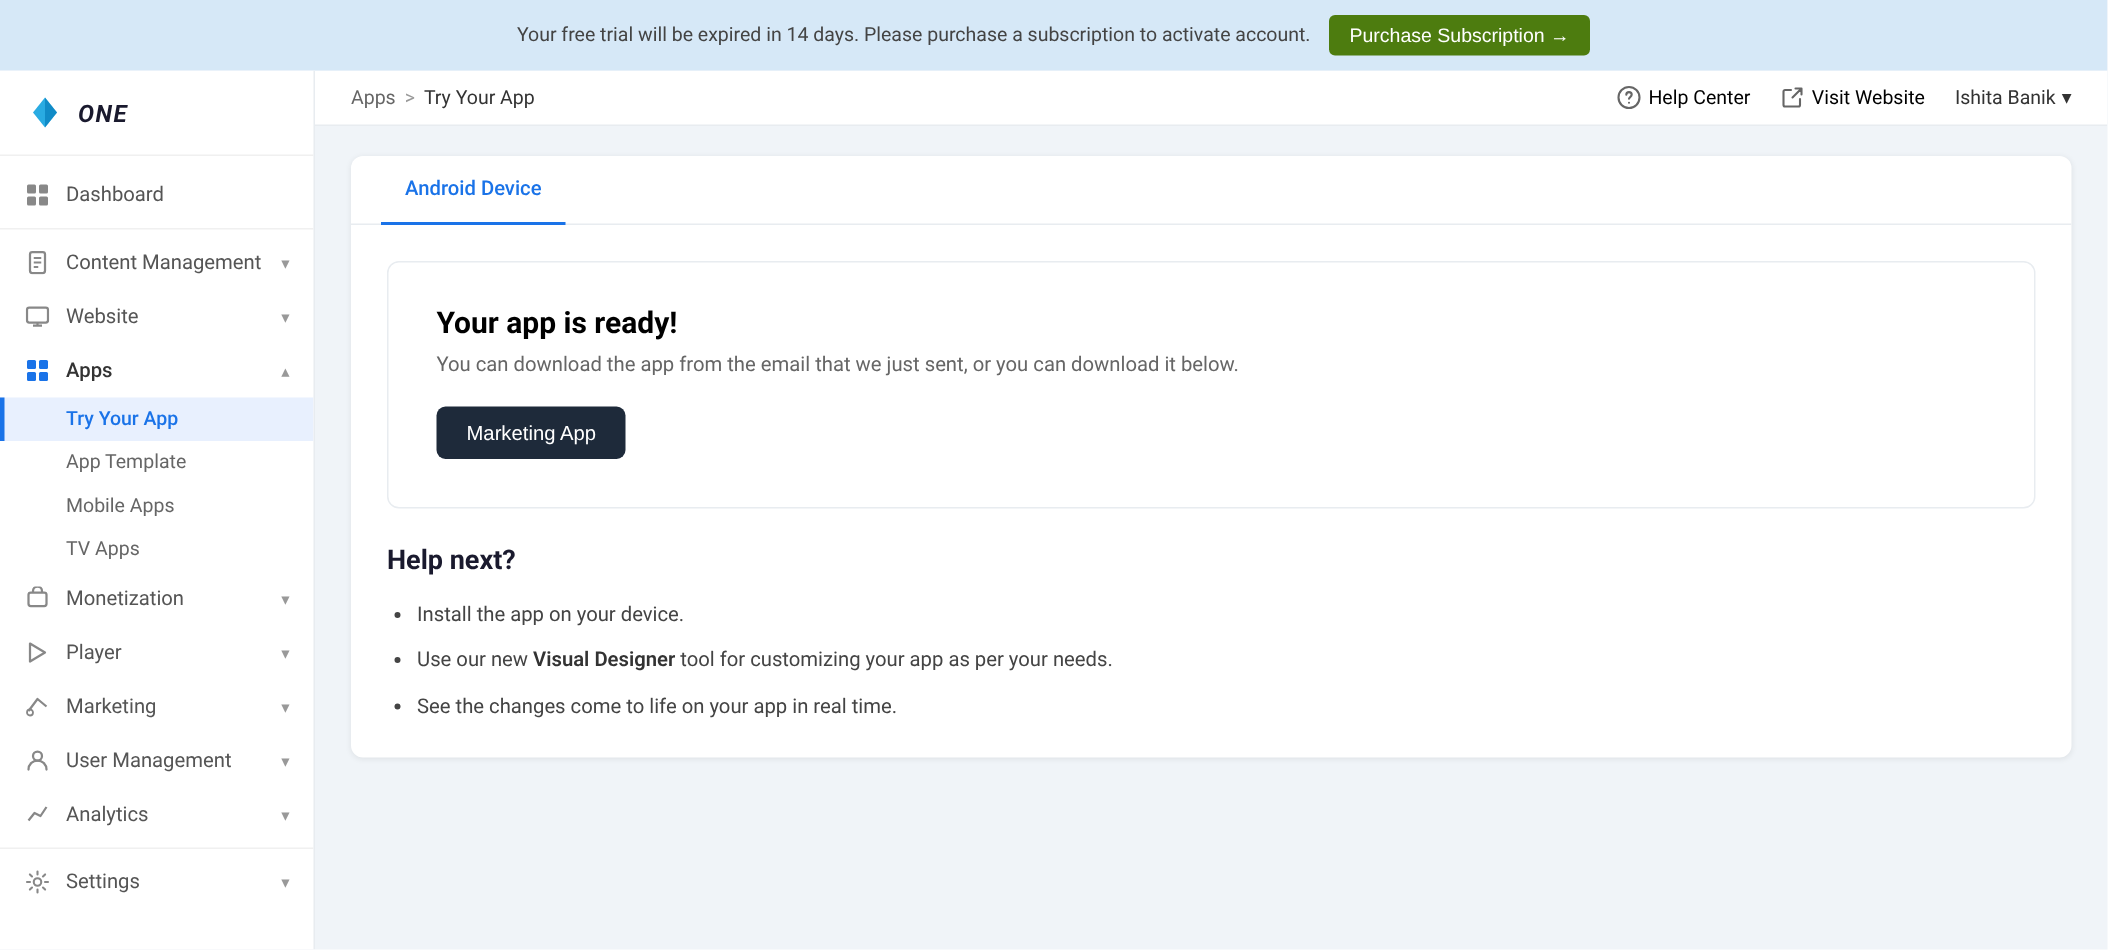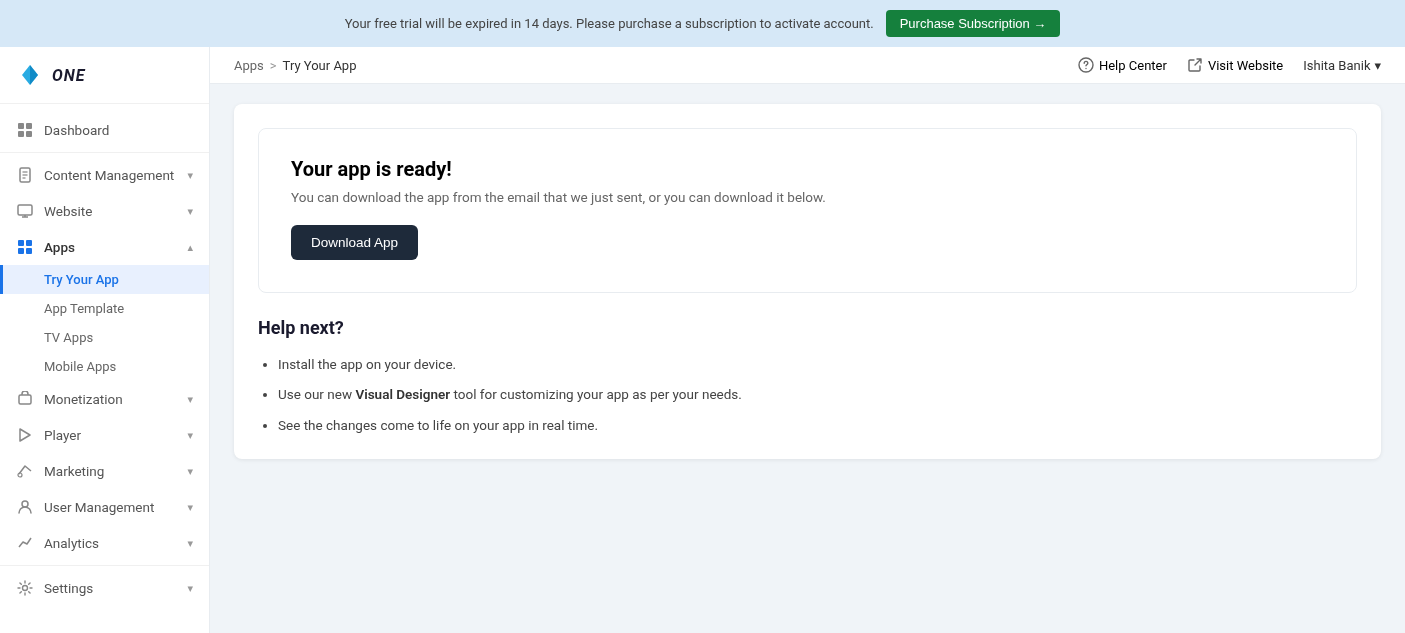--- a/index.html
+++ b/index.html
@@ -11,21 +11,21 @@
       padding: 10px 20px;
       display: flex;
       align-items: center;
       justify-content: center;
       gap: 12px;
       font-size: 13px;
       color: #444;
       flex-shrink: 0;
     }
     .purchase-btn {
-      background: #15803d;
+      background: #4d7c0f;
       color: #fff;
       border: none;
       border-radius: 4px;
       padding: 6px 14px;
       font-size: 13px;
       cursor: pointer;
       display: flex;
       align-items: center;
       gap: 4px;
     }
@@ -329,24 +329,24 @@
         <span class="chevron">▴</span>
       </div>
 
       <div class="nav-sub-item active">
         <span>Try Your App</span>
       </div>
       <div class="nav-sub-item">
         <span>App Template</span>
       </div>
       <div class="nav-sub-item">
+        <span>Mobile Apps</span>
+      </div>
+      <div class="nav-sub-item">
         <span>TV Apps</span>
-      </div>
-      <div class="nav-sub-item">
-        <span>Mobile Apps</span>
       </div>
 
       <div class="nav-item">
         <span class="nav-icon">
           <svg width="16" height="16" viewBox="0 0 16 16" fill="none">
               <rect x="2" y="4" width="12" height="9" rx="1.5" stroke="#888" stroke-width="1.5"></rect>
               <path d="M5 4V3a3 3 0 016 0v1" stroke="#888" stroke-width="1.5"></path>
             </svg>
         </span>
         <span>Monetization</span>
@@ -438,25 +438,30 @@
         <div class="user-name">
           <span>Ishita Banik</span>
           <span>▾</span>
         </div>
       </div>
     </div>
 
     <div class="content-area">
       <div class="content-card">
 
+        <div class="tabs-bar">
+          <div class="tab-item active">
+            <span>Android Device</span>
+          </div>
+        </div>
 
         <div class="inner-card">
           <div class="app-ready-title">Your app is ready!</div>
           <div class="app-ready-subtitle">You can download the app from the email that we just sent, or you can download it below.</div>
-          <button class="download-btn">Download App</button>
+          <button class="download-btn">Marketing App</button>
         </div>
 
         <div class="what-next">
           <div class="what-next-title">Help next?</div>
           <ul class="what-next-list">
             <li>
               <span>Install the app on your device.</span>
             </li>
             <li>
               <span>Use our new </span><strong>Visual Designer</strong><span> tool for customizing your app as per your needs.</span>

